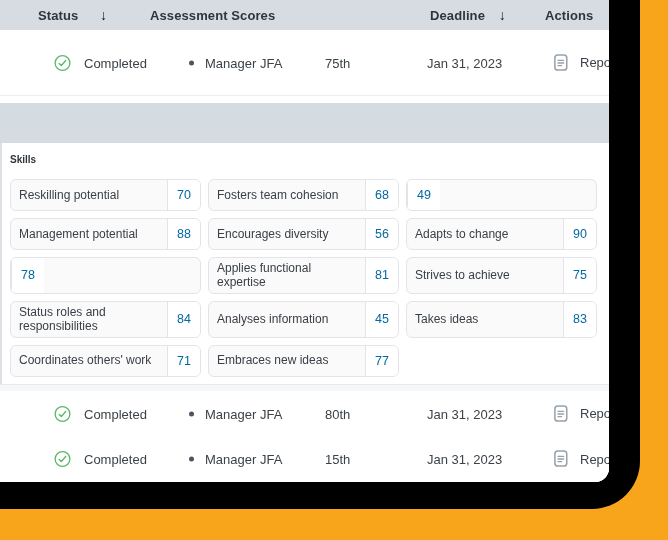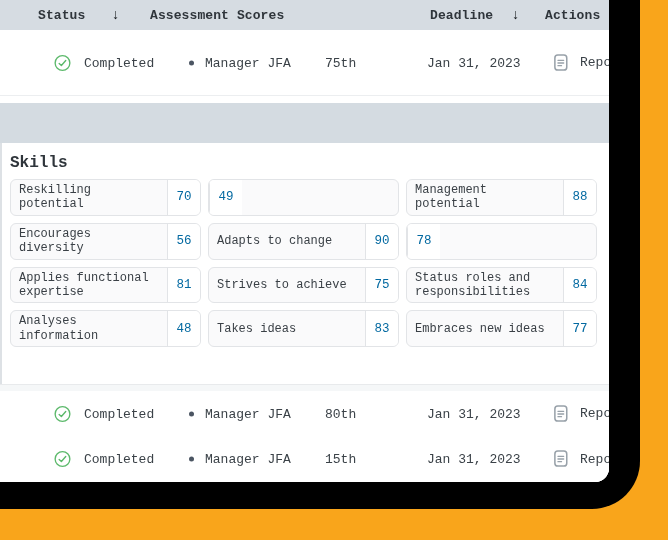--- a/index.html
+++ b/index.html
@@ -4,21 +4,21 @@
 <style>
   html,body{margin:0;padding:0;}
   body{font-family:"Liberation Sans","DejaVu Sans",sans-serif;}
   .stage{position:relative;width:668px;height:540px;background:#F9A51B;overflow:hidden;}
   
   .device-frame{position:absolute;left:-60px;top:-60px;width:700px;height:569px;
     background:#000;border-radius:0 0 48px 0;}
   
   .screen{position:absolute;left:-60px;top:-60px;width:669px;height:542px;
     background:#fff;border-radius:0 0 14px 0;overflow:hidden;}
-  .content{position:absolute;left:60px;top:60px;width:609px;height:482px;background:#fff;font-family:Liberation Mono, monospace;}
+  .content{position:absolute;left:60px;top:60px;width:609px;height:482px;background:#fff;}
 
   
   .header-bar{position:absolute;left:0;top:0;width:100%;height:30px;background:#D6DCE2;}
   .hcell{position:absolute;top:50%;transform:translateY(-50%);font-size:13px;font-weight:600;
     color:#2F353B;white-space:nowrap;letter-spacing:.1px;}
   .sort-arrow{font-size:14px;font-weight:700;color:#14181c;}
 
   
   .trow{position:absolute;left:0;width:100%;background:#fff;border-bottom:1px solid #ECEEF0;}
   .row-a{top:30px;height:65px;}
@@ -33,21 +33,21 @@
   .c-pct{left:325px;}
   .c-deadline{left:427px;}
   .c-report{left:552px;display:flex;align-items:center;gap:10px;cursor:pointer;}
 
   
   .gray-bar{position:absolute;left:0;top:103px;width:100%;height:40px;background:#D4DBE1;}
 
   
   .skills-section{position:absolute;left:0;top:143px;width:100%;height:241px;
     border-left:2px solid #DDE1E5;box-sizing:border-box;background:#fff;}
-  .skills-title{position:absolute;left:8px;top:11px;font-size:16px;font-weight:700;color:#2F353B;}
+  .skills-title{position:absolute;left:8px;top:11px;font-size:10px;font-weight:700;color:#2F353B;}
   .skills-grid{position:absolute;left:8px;top:36px;width:595px;display:grid;
     grid-template-columns:repeat(3,191px);column-gap:7px;row-gap:7px;}
   .skill-card{display:flex;align-items:stretch;border:1px solid #E2E4E7;border-radius:6px;
     background:#FAFAFB;min-height:30px;overflow:hidden;}
   .skill-name{flex:1;display:flex;align-items:center;padding:3px 6px 3px 8px;font-size:12px;
     line-height:1.2;color:#3A4046;}
   .skill-score{width:32px;flex:none;display:flex;align-items:center;justify-content:center;
     background:#fff;border-left:1px solid #E2E4E7;font-size:12.5px;color:#0369a1;}
 
   .sub-strip{position:absolute;left:0;top:384px;width:100%;height:7px;background:#F5F7F8;
@@ -106,20 +106,24 @@
       <div class="gray-bar"></div>
 
       <div class="skills-section">
         <div class="skills-title">Skills</div>
         <div class="skills-grid">
           <div class="skill-card">
               <span class="skill-name">Reskilling potential</span>
               <span class="skill-score">70</span>
             </div>
           <div class="skill-card">
+              <span class="skill-name">Fosters team cohesion</span>
+              <span class="skill-score">68</span>
+            </div>
+          <div class="skill-card">
               <span class="skill-score">49</span>
             </div>
           <div class="skill-card">
               <span class="skill-name">Management potential</span>
               <span class="skill-score">88</span>
             </div>
           <div class="skill-card">
               <span class="skill-name">Encourages diversity</span>
               <span class="skill-score">56</span>
             </div>
@@ -137,25 +141,29 @@
           <div class="skill-card">
               <span class="skill-name">Strives to achieve</span>
               <span class="skill-score">75</span>
             </div>
           <div class="skill-card">
               <span class="skill-name">Status roles and responsibilities</span>
               <span class="skill-score">84</span>
             </div>
           <div class="skill-card">
               <span class="skill-name">Analyses information</span>
-              <span class="skill-score">48</span>
+              <span class="skill-score">45</span>
             </div>
           <div class="skill-card">
               <span class="skill-name">Takes ideas</span>
               <span class="skill-score">83</span>
+            </div>
+          <div class="skill-card">
+              <span class="skill-name">Coordinates others' work</span>
+              <span class="skill-score">71</span>
             </div>
           <div class="skill-card">
               <span class="skill-name">Embraces new ideas</span>
               <span class="skill-score">77</span>
             </div>
         </div>
       </div>
 
       <div class="sub-strip"></div>
 

